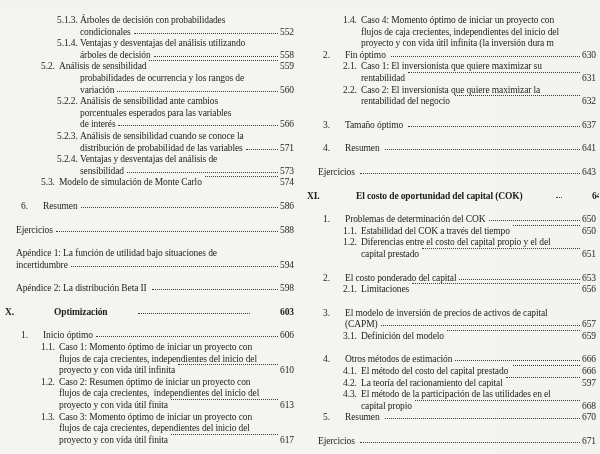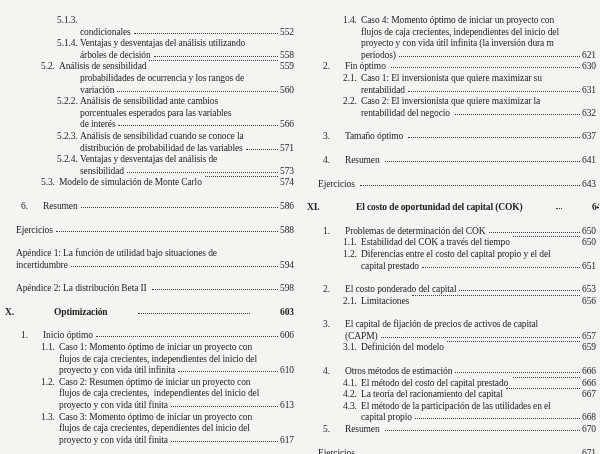--- a/index.html
+++ b/index.html
@@ -28,30 +28,30 @@
     margin:0 2px 0 3px; transform:translateY(-1px);
   }
   .pg { flex:0 0 auto; }
   
   .lv-ch   { padding-left:5px;  } .lv-ch  .lbl { width:21px; }
   .lv-s    { padding-left:21px; } .lv-s   .lbl { width:22px; }
   .lv-ss   { padding-left:41px;align-items:flex-end; } .lv-ss  .lbl { width:18px; }
   .lv-sss  { padding-left:57px; } .lv-sss .lbl { width:23px; }
   .lv-fm   { padding-left:16px; }
   .lv-s-c  { padding-left:43px; }
-  .lv-ss-c { padding-left:59px; }
+  .lv-ss-c { padding-left:59px;align-items:center; }
   .lv-sss-c{ padding-left:80px; }
   .lv-fm-c { padding-left:16px; }
 </style>
 </head>
 <body>
 
 <div class="page">
   <div class="col col-left">
-      <div class="line lv-sss"><span class="lbl">5.1.3.</span></div>
+      <div class="line lv-sss"><span class="lbl">5.1.3.</span><span class="txt">Árboles de decisión con probabilidades</span></div>
       <div class="line lv-sss-c"><span class="txt">condicionales</span><span class="dots"></span><span class="pg">552</span></div>
       <div class="line lv-sss"><span class="lbl">5.1.4.</span><span class="txt">Ventajas y desventajas del análisis utilizando</span></div>
       <div class="line lv-sss-c"><span class="txt">árboles de decisión</span><span class="dots"></span><span class="pg">558</span></div>
       <div class="line lv-ss"><span class="lbl">5.2.</span><span class="txt">Análisis de sensibilidad</span><span class="dots"></span><span class="pg">559</span></div>
       <div class="line lv-sss-c"><span class="txt">probabilidades de ocurrencia y los rangos de</span></div>
       <div class="line lv-sss-c"><span class="txt">variación</span><span class="dots"></span><span class="pg">560</span></div>
       <div class="line lv-sss"><span class="lbl">5.2.2.</span><span class="txt">Análisis de sensibilidad ante cambios</span></div>
       <div class="line lv-sss-c"><span class="txt">porcentuales esperados para las variables</span></div>
       <div class="line lv-sss-c"><span class="txt">de interés</span><span class="dots"></span><span class="pg">566</span></div>
       <div class="line lv-sss"><span class="lbl">5.2.3.</span><span class="txt">Análisis de sensibilidad cuando se conoce la</span></div>
@@ -73,40 +73,39 @@
       <div class="line lv-ss-c"><span class="txt">flujos de caja crecientes,  independientes del inicio del</span></div>
       <div class="line lv-ss-c"><span class="txt">proyecto y con vida útil finita</span><span class="dots"></span><span class="pg">613</span></div>
       <div class="line lv-ss"><span class="lbl">1.3.</span><span class="txt">Caso 3: Momento óptimo de iniciar un proyecto con</span></div>
       <div class="line lv-ss-c"><span class="txt">flujos de caja crecientes, dependientes del inicio del</span></div>
       <div class="line lv-ss-c"><span class="txt">proyecto y con vida útil finita</span><span class="dots"></span><span class="pg">617</span></div>
     </div>
   <div class="col col-right">
       <div class="line lv-ss"><span class="lbl">1.4.</span><span class="txt">Caso 4: Momento óptimo de iniciar un proyecto con</span></div>
       <div class="line lv-ss-c"><span class="txt">flujos de caja crecientes, independientes del inicio del</span></div>
       <div class="line lv-ss-c"><span class="txt">proyecto y con vida útil infinita (la inversión dura m</span></div>
-      <div class="line lv-ss-c"><span class="txt">períodos)</span><span class="dots"></span><span class="pg">621</span></div>
       <div class="line lv-s"><span class="lbl">2.</span><span class="txt">Fin óptimo </span><span class="dots"></span><span class="pg">630</span></div>
       <div class="line lv-ss"><span class="lbl">2.1.</span><span class="txt">Caso 1: El inversionista que quiere maximizar su</span></div>
       <div class="line lv-ss-c"><span class="txt">rentabilidad</span><span class="dots"></span><span class="pg">631</span></div>
       <div class="line lv-ss"><span class="lbl">2.2.</span><span class="txt">Caso 2: El inversionista que quiere maximizar la</span></div>
       <div class="line lv-ss-c"><span class="txt">rentabilidad del negocio </span><span class="dots"></span><span class="pg">632</span></div>
       <div class="line lv-s gap"><span class="lbl">3.</span><span class="txt">Tamaño óptimo </span><span class="dots"></span><span class="pg">637</span></div>
       <div class="line lv-s gap"><span class="lbl">4.</span><span class="txt">Resumen </span><span class="dots"></span><span class="pg">641</span></div>
       <div class="line lv-fm gap"><span class="txt">Ejercicios </span><span class="dots"></span><span class="pg">643</span></div>
       <div class="line lv-ch gap bold"><span class="lbl">XI.</span><span class="txt">El costo de oportunidad del capital (COK) </span><span class="dots"></span><span class="pg">647</span></div>
       <div class="line lv-s gap"><span class="lbl">1.</span><span class="txt">Problemas de determinación del COK</span><span class="dots"></span><span class="pg">650</span></div>
       <div class="line lv-ss"><span class="lbl">1.1.</span><span class="txt">Estabilidad del COK a través del tiempo</span><span class="dots"></span><span class="pg">650</span></div>
       <div class="line lv-ss"><span class="lbl">1.2.</span><span class="txt">Diferencias entre el costo del capital propio y el del</span></div>
       <div class="line lv-ss-c"><span class="txt">capital prestado</span><span class="dots"></span><span class="pg">651</span></div>
       <div class="line lv-s gap"><span class="lbl">2.</span><span class="txt">El costo ponderado del capital</span><span class="dots"></span><span class="pg">653</span></div>
       <div class="line lv-ss"><span class="lbl">2.1.</span><span class="txt">Limitaciones</span><span class="dots"></span><span class="pg">656</span></div>
-      <div class="line lv-s gap"><span class="lbl">3.</span><span class="txt">El capital de fijación de precios de activos de capital</span></div>
+      <div class="line lv-s gap"><span class="lbl">3.</span><span class="txt">El modelo de inversión de precios de activos de capital</span></div>
       <div class="line lv-s-c"><span class="txt">(CAPM)</span><span class="dots"></span><span class="pg">657</span></div>
       <div class="line lv-ss"><span class="lbl">3.1.</span><span class="txt">Definición del modelo</span><span class="dots"></span><span class="pg">659</span></div>
       <div class="line lv-s gap"><span class="lbl">4.</span><span class="txt">Otros métodos de estimación</span><span class="dots"></span><span class="pg">666</span></div>
       <div class="line lv-ss"><span class="lbl">4.1.</span><span class="txt">El método del costo del capital prestado </span><span class="dots"></span><span class="pg">666</span></div>
-      <div class="line lv-ss"><span class="lbl">4.2.</span><span class="txt">La teoría del racionamiento del capital</span><span class="dots"></span><span class="pg">667</span></div>
+      <div class="line lv-ss"><span class="lbl">4.2.</span><span class="txt">La teoría del racionamiento del capital</span><span class="dots"></span><span class="pg">597</span></div>
       <div class="line lv-ss"><span class="lbl">4.3.</span><span class="txt">El método de la participación de las utilidades en el</span></div>
       <div class="line lv-ss-c"><span class="txt">capital propio</span><span class="dots"></span><span class="pg">668</span></div>
       <div class="line lv-s"><span class="lbl">5.</span><span class="txt">Resumen </span><span class="dots"></span><span class="pg">670</span></div>
       <div class="line lv-fm gap"><span class="txt">Ejercicios </span><span class="dots"></span><span class="pg">671</span></div>
     </div>
 </div>
 
 </body></html>

